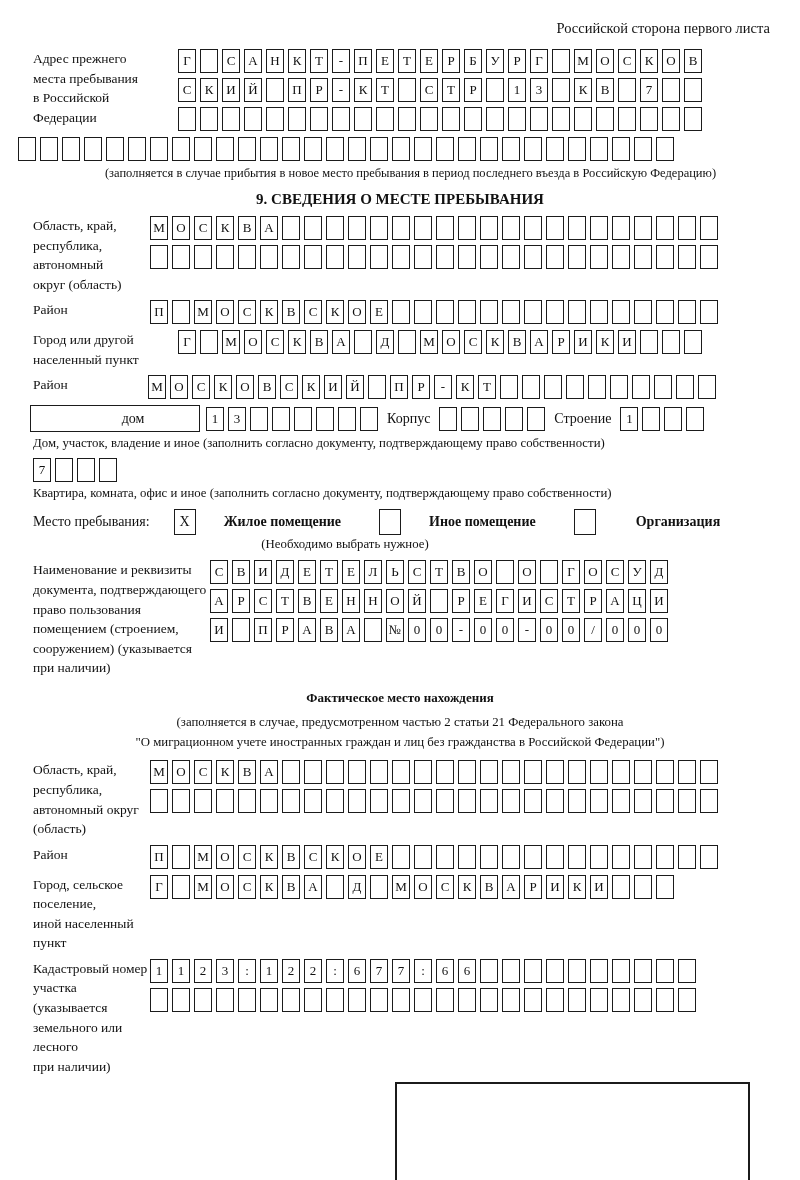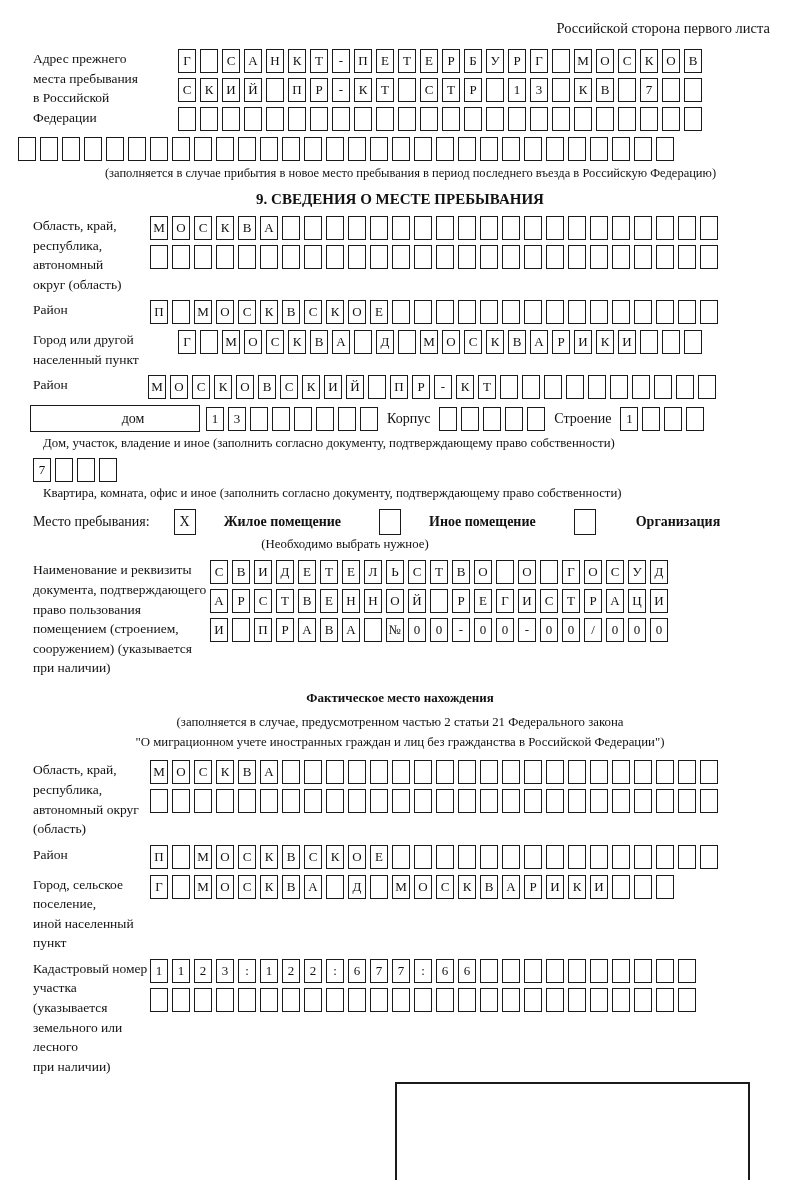--- a/index.html
+++ b/index.html
@@ -30,21 +30,21 @@
 
   .sec-title { font-weight:bold; font-size:15px; text-align:center; margin:10px 0 8px; }
 
   .house-row { display:flex; align-items:center; margin:6px 0 4px 30px; }
   .wide-box { flex:none; border:1.5px solid #1b1b1b; height:27px; display:flex; align-items:center;
               justify-content:center; font-size:14px; background:#fff; }
   .box-dom { width:170px; margin-right:6px;padding-left:36px; }
   .box-kv  { width:200px; margin-right:8px; }
   .inline-lbl { margin:0 9px; font-size:14px; }
 
-  .note-left { font-size:12.8px; margin:3px 0 7px 43px; }
+  .note-left { font-size:12.8px; margin:3px 0 7px 33px; }
 
   .stay-row { display:flex; align-items:center; margin:8px 0 2px 33px; font-size:14px;gap:16px; }
   .checkbox { flex:none; width:22px; height:26px; border:1.6px solid #1b1b1b; display:flex;
               align-items:center; justify-content:center; font-size:14px; margin:0 12px 0 8px; background:#fff; }
   .opt-lbl { margin-right:14px;font-weight:bold; }
   .stay-note { width:690px; text-align:center; font-size:12.8px; margin-top:2px; }
 
   .doc-field { margin-top:8px; }
 
   .fact-title { font-weight:bold; font-size:13px; text-align:center; margin:12px 0 7px; }

